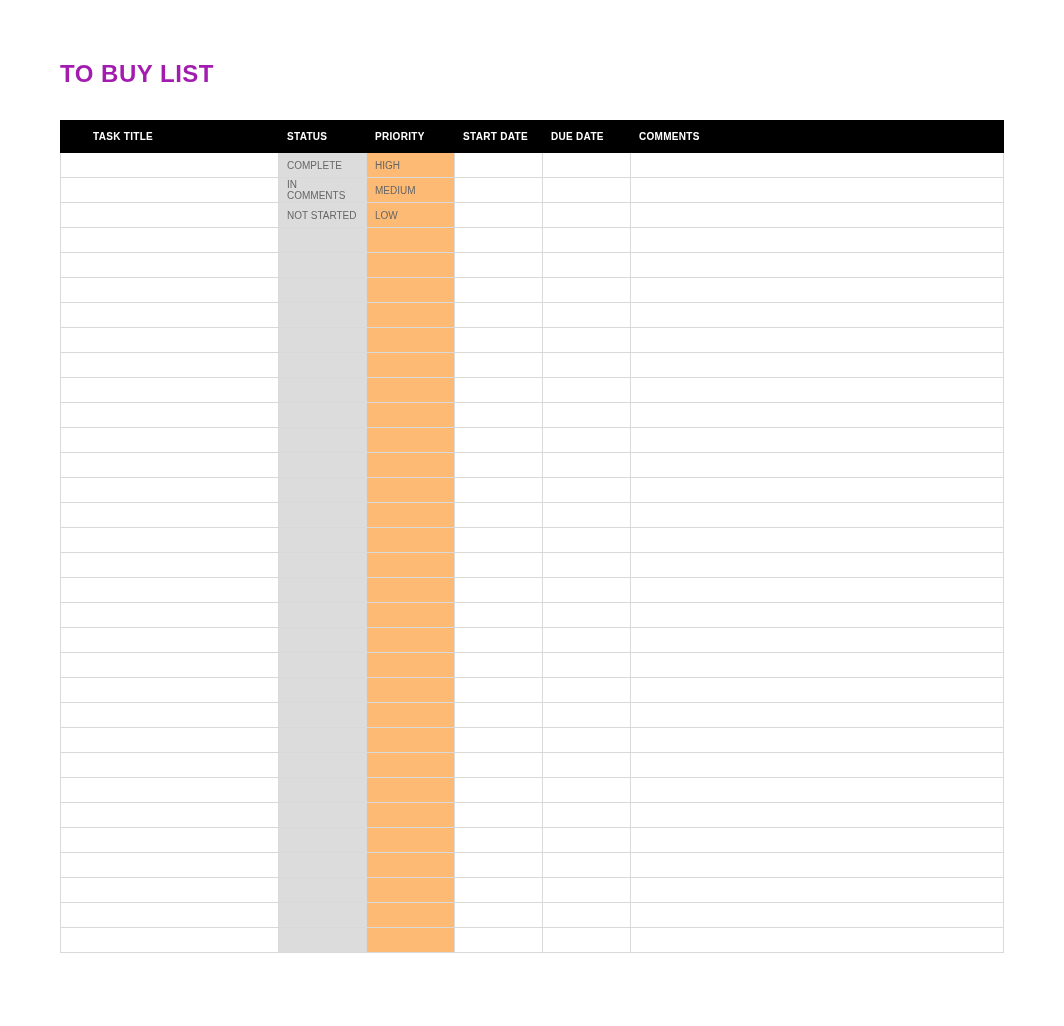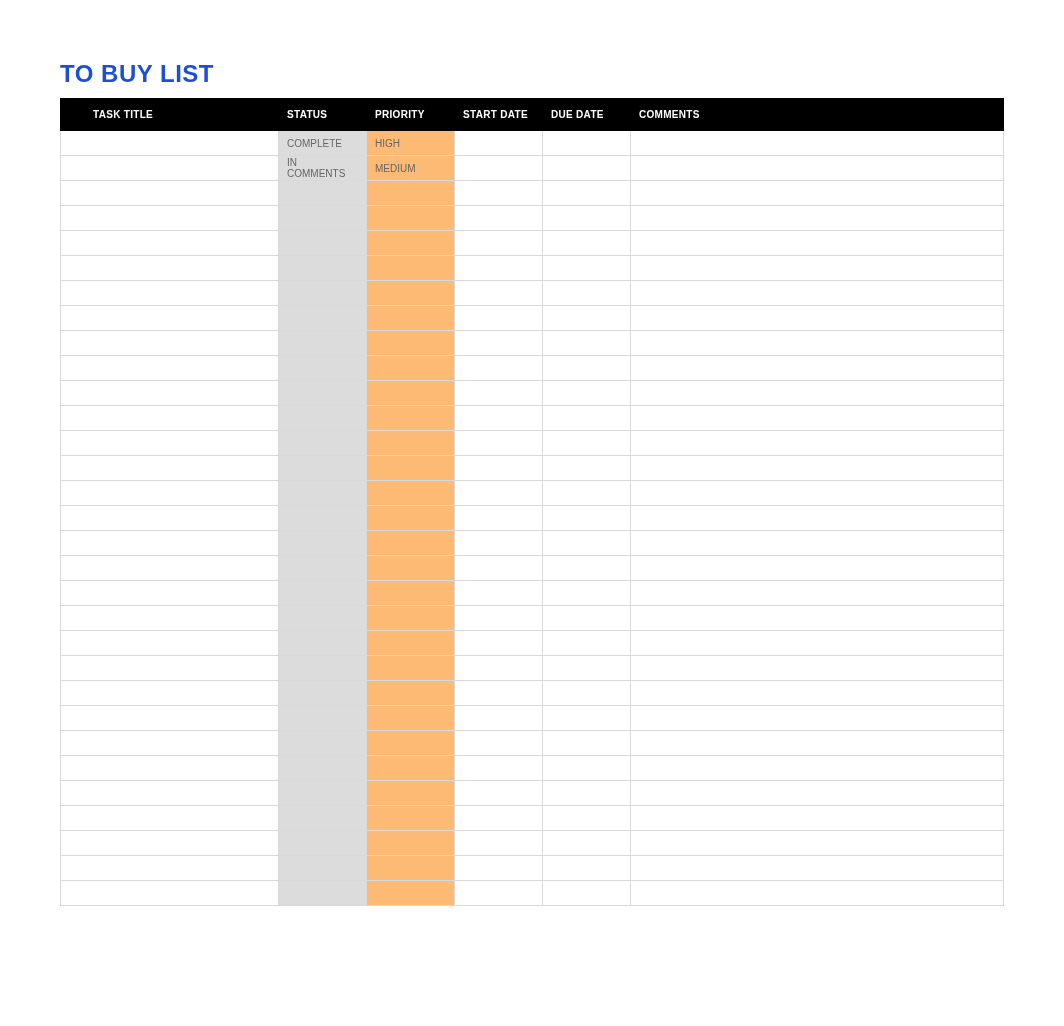--- a/index.html
+++ b/index.html
@@ -10,22 +10,22 @@
     body {
       font-family: Arial, sans-serif;
       background: #ffffff;
       padding: 60px;
       width: 1064px;
     }
     .title {
       font-size: 24px;
       font-weight: 900;
       letter-spacing: 0.5px;
-      margin-bottom: 10px;
-      color: #1d4ed8;
+      margin-bottom: 32px;
+      color: #a21caf;
     }
     table {
       width: 100%;
       border-collapse: collapse;
       table-layout: fixed;
     }
     thead th {
       background: #000;
       color: #fff;
       font-size: 10px;
@@ -86,20 +86,28 @@
       <tr>
         <td></td>
         <td class="status-cell">IN COMMENTS</td>
         <td class="priority-cell">MEDIUM</td>
         <td></td>
         <td></td>
         <td></td>
       </tr>
       <tr>
         <td></td>
+        <td class="status-cell">NOT STARTED</td>
+        <td class="priority-cell">LOW</td>
+        <td></td>
+        <td></td>
+        <td></td>
+      </tr>
+      <tr>
+        <td></td>
         <td class="status-cell"></td>
         <td class="priority-cell"></td>
         <td></td>
         <td></td>
         <td></td>
       </tr>
       <tr>
         <td></td>
         <td class="status-cell"></td>
         <td class="priority-cell"></td>

